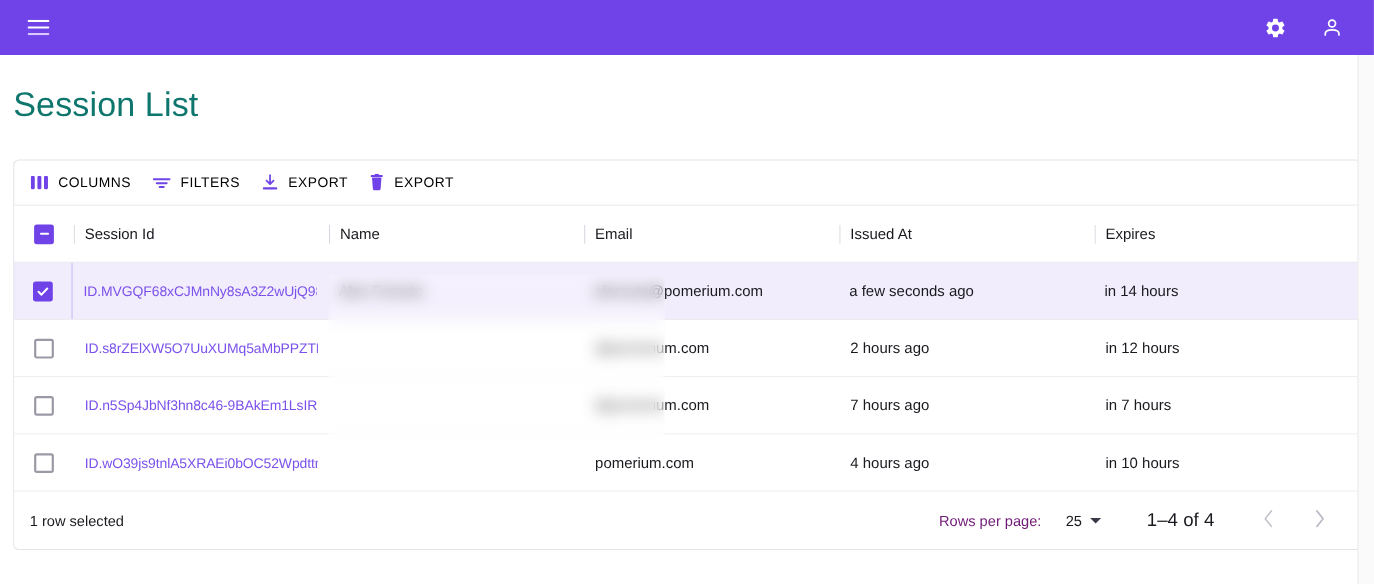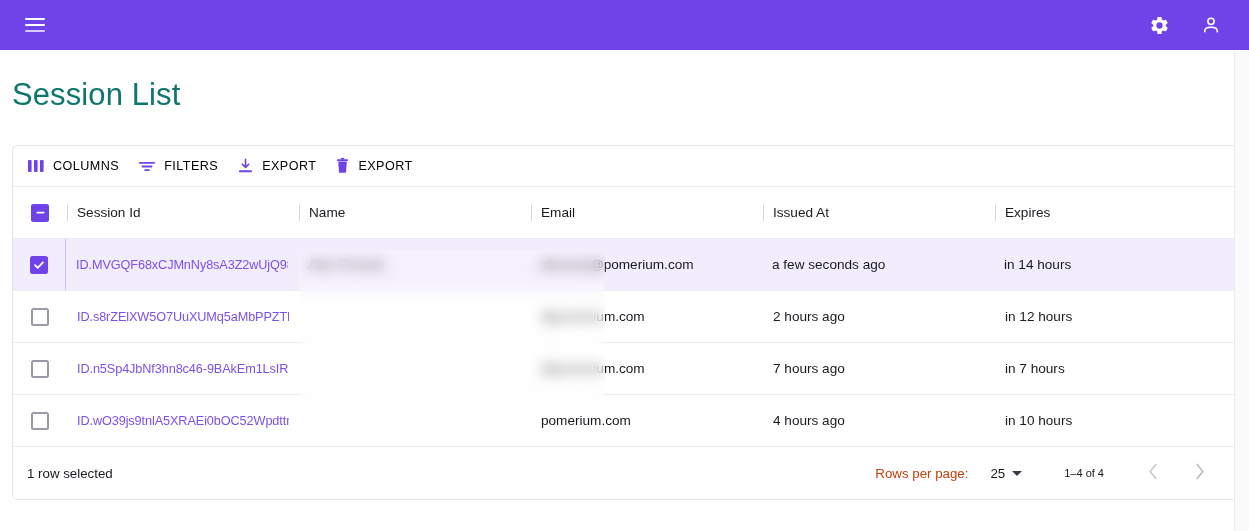--- a/index.html
+++ b/index.html
@@ -177,32 +177,32 @@
   .grid-foot {
     height: 52px;
     display: flex;
     align-items: center;
     padding: 0 14px 0 14px;
     background: #fff;
     font-size: 13.3px;
     color: #191a1f;
   }
   .foot-spacer { flex: 1 1 auto; }
-  .rpp-label { font-size: 13.3px; color: #c2410c; margin-right: 22px; }
+  .rpp-label { font-size: 13.3px; color: #701a75; margin-right: 22px; }
   .rpp-select {
     display: flex; align-items: center; gap: 7px;
     font-size: 13.3px; cursor: pointer; margin-right: 42px;
   }
   .caret {
     width: 0; height: 0;
     border-left: 5px solid transparent;
     border-right: 5px solid transparent;
     border-top: 5.5px solid #3a3a46;
   }
-  .range { font-size: 11px; margin-right: 26px; }
+  .range { font-size: 17px; margin-right: 26px; }
   .pager-btn {
     width: 30px; height: 30px;
     display: flex; align-items: center; justify-content: center;
     border-radius: 50%;
     color: #c6c6cf;
     cursor: default;
     margin: 0 8px;
   }
 
   

